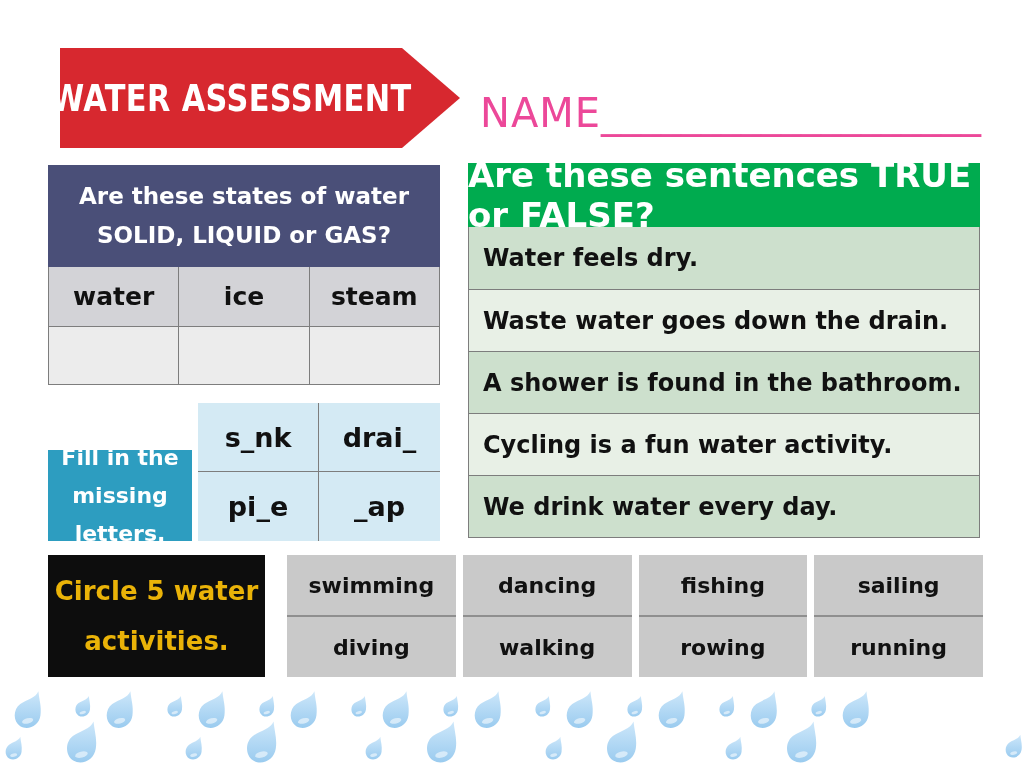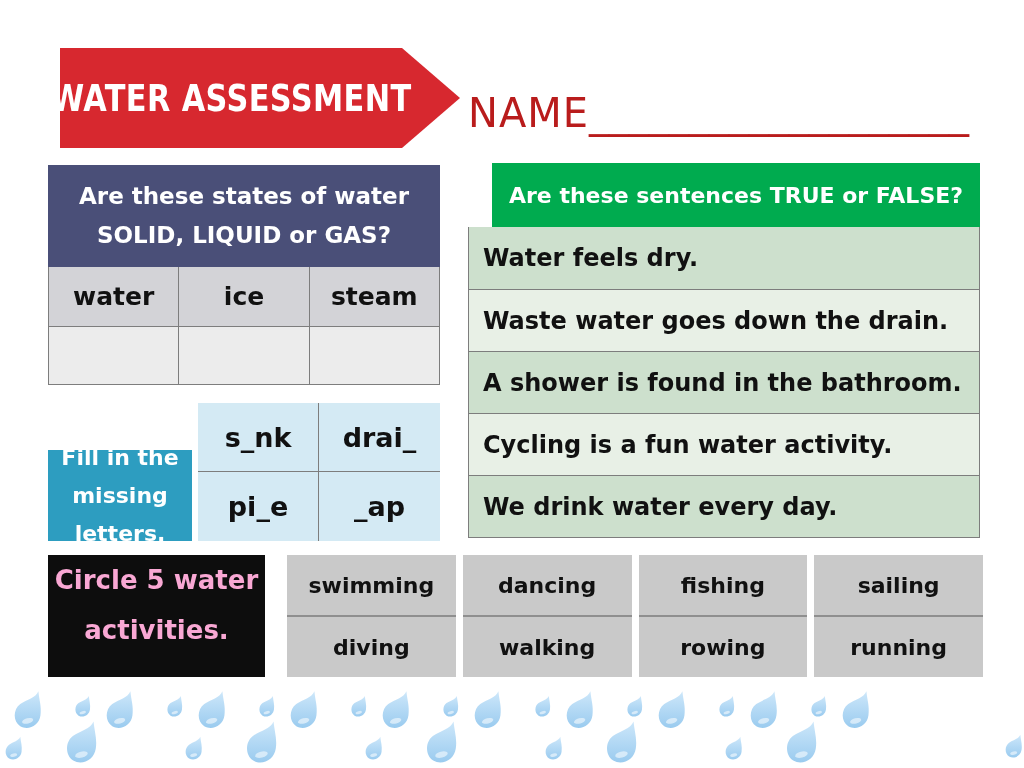--- a/index.html
+++ b/index.html
@@ -7,56 +7,56 @@
   body { font-family:"DejaVu Sans","Liberation Sans",sans-serif; }
   .page { position:relative; width:1024px; height:768px; background:#fff; overflow:hidden; }
 
   
   .banner { position:absolute; left:48px; top:48px; height:100px; display:flex;padding-left:12px; }
   .banner-body { width:342px; height:100px; background:var(--banner-red); display:flex; align-items:center; justify-content:center; }
   .banner-text { color:#fff; font-size:37px; font-weight:bold; white-space:nowrap; transform:scaleX(.82); letter-spacing:.5px; }
   .banner-head { width:0; height:0; border-top:50px solid transparent; border-bottom:50px solid transparent; border-left:58px solid var(--banner-red); }
 
   
-  .name-row { position:absolute; left:468px; top:90px; font-size:40px; color:#b91c1c; white-space:nowrap; }
+  .name-row { position:absolute; left:480px; top:90px; font-size:40px; color:#ec4899; white-space:nowrap; }
   .name-label { letter-spacing:1px; }
   .name-line { letter-spacing:0; }
 
   
   .states-table { position:absolute; left:48px; top:165px; width:392px; }
   .states-header { height:102px; background:var(--navy); color:#fff; display:flex; flex-direction:column; align-items:center; justify-content:center; text-align:center; font-weight:bold; font-size:23px; line-height:39px; }
   .states-rows { border:1px solid var(--border-gray); border-top:none; }
   .states-row { display:flex; }
   .states-row > div { flex:1; display:flex; align-items:center; justify-content:center; }
   .states-row > div + div { border-left:1px solid var(--border-gray); }
   .states-labels { height:60px; background:var(--gray-cell); font-size:25px; font-weight:bold; color:#111; border-bottom:1px solid var(--border-gray); }
   .states-blank { height:57px; background:var(--gray-light); }
 
   
   .tf-table { position:absolute; left:468px; top:163px; width:512px; }
-  .tf-header { height:64px; background:var(--green); color:#fff; display:flex; align-items:center; justify-content:center; font-size:22px; font-weight:bold;margin-left:24px; }
+  .tf-header { height:64px; background:var(--green); color:#fff; display:flex; align-items:center; justify-content:center; font-size:34px; font-weight:bold; }
   .tf-rows { border:1px solid var(--border-gray); border-top:none; }
   .tf-row { display:flex; height:62px;flex-direction:column; }
   .tf-row + .tf-row { border-top:1px solid var(--border-gray); }
   .tf-row:nth-child(odd)  { background:var(--tf-row-dark); }
   .tf-row:nth-child(even) { background:var(--tf-row-light); }
   .tf-text { flex:1; display:flex; align-items:center; padding-left:14px; font-size:24px; font-weight:bold; color:#111; }
   .tf-answer { width:95px; border-left:1px solid var(--border-gray); }
 
   
   .letters-block { position:absolute; left:48px; top:403px; width:392px; height:138px; display:flex; }
   .letters-label { width:144px; background:var(--teal); color:#fff; display:flex; flex-direction:column; align-items:center; justify-content:center; font-size:22px; font-weight:bold; line-height:38px; text-align:center;margin-top:47px; }
   .letters-grid { margin-left:6px; flex:1; display:grid; grid-template-columns:1fr 1fr; grid-template-rows:1fr 1fr;border-radius:17px; }
   .letters-grid > div { background:var(--light-blue); display:flex; align-items:center; justify-content:center; font-size:27px; font-weight:bold; color:#111; }
   .letters-grid > div:nth-child(odd) { border-right:1px solid var(--border-gray); }
   .letters-grid > div:nth-child(-n+2) { border-bottom:1px solid var(--border-gray); }
 
   
   .activities-block { position:absolute; left:48px; top:555px; width:935px; height:122px; display:flex; }
-  .activities-label { width:217px; background:var(--black-box); color:#f9a8d4; display:flex; flex-direction:column; align-items:center; justify-content:flex-start; font-size:26px; font-weight:bold; line-height:50px; text-align:center; }
+  .activities-label { width:217px; background:var(--black-box); color:#eab308; display:flex; flex-direction:column; align-items:center; justify-content:center; font-size:26px; font-weight:bold; line-height:50px; text-align:center; }
   .activities-grid { flex:1; margin-left:22px; display:flex; gap:7px;border-radius:20px; }
   .activities-col { flex:1; display:flex; flex-direction:column; }
   .activities-col > div { flex:1; background:var(--activity-gray); display:flex; align-items:center; justify-content:center; font-size:22px; font-weight:bold; color:#111; }
   .activities-col > div:first-child { border-bottom:2px solid #8f8f8f; }
 
   
   .drops-strip { position:absolute; left:0; top:686px; width:1024px; height:82px; }
   .drop { position:absolute; }
   .g1 { stop-color:var(--drop-light); }
   .g2 { stop-color:var(--drop-dark); }

